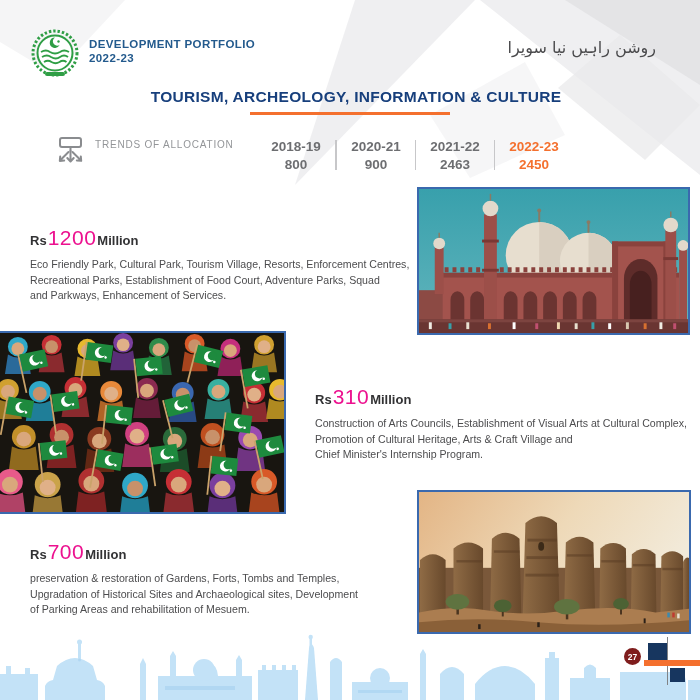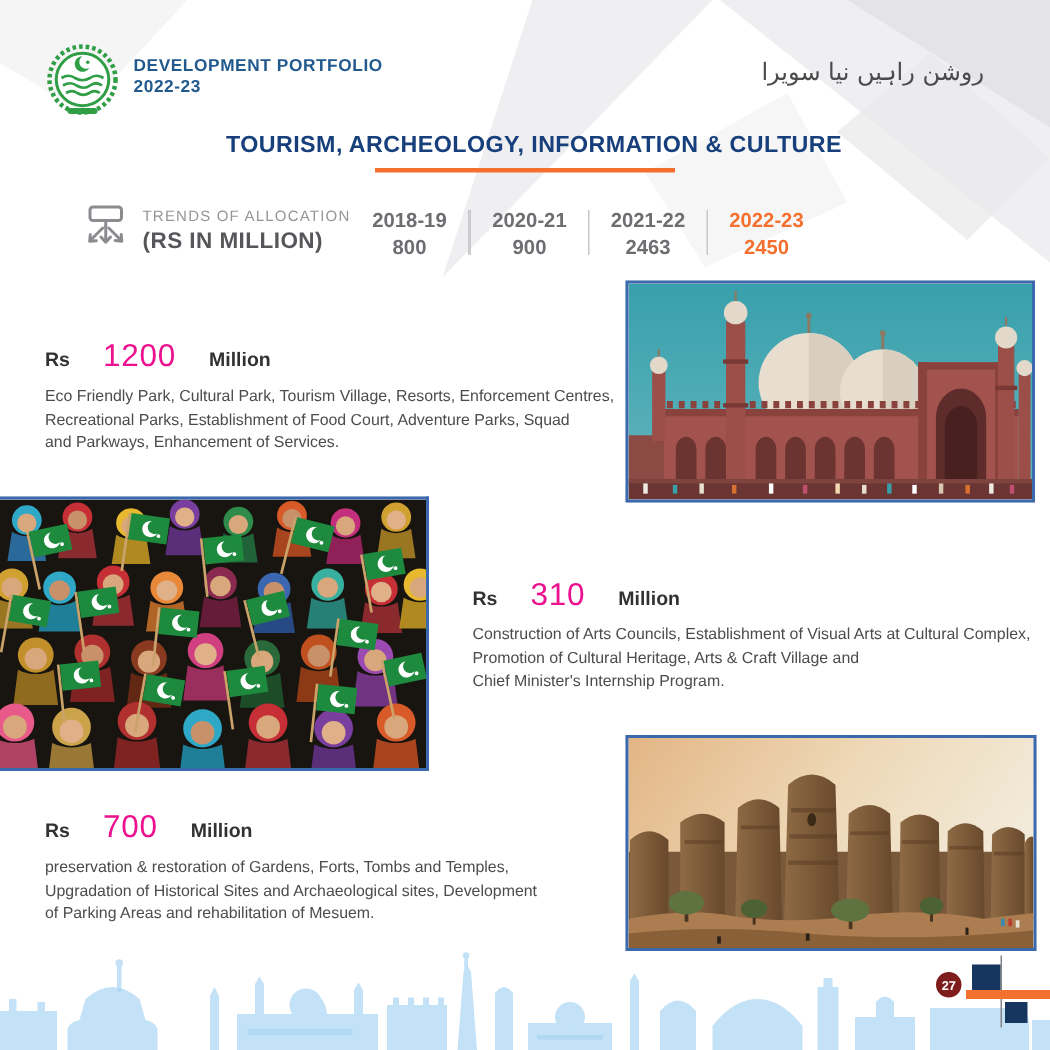--- a/index.html
+++ b/index.html
@@ -19,38 +19,38 @@
   
   .page-title { position:absolute; top:88px; left:0; width:700px; text-align:center;
     color:#173f7c; font-size:15.5px; font-weight:bold; letter-spacing:.3px;padding-left:12px; }
   .title-underline { position:absolute; top:112px; left:250px; width:200px; height:3px; background:#f4702e; }
 
   
   .trends-icon { position:absolute; left:52px; top:136px; width:36px; height:34px; }
   .trends-label { position:absolute; left:95px; top:139px; }
   .trends-label .l1 { color:#939598; font-size:10px; letter-spacing:.8px; }
   .trends-label .l2 { color:#56575a; font-size:15px; font-weight:bold; letter-spacing:.3px; margin-top:2px; }
-  .years { position:absolute; left:234px; top:136px; display:flex; align-items:stretch; }
+  .years { position:absolute; left:257px; top:136px; display:flex; align-items:stretch; }
   .year-col { width:78px; text-align:center; color:#6d6e71; font-weight:bold; font-size:13.5px; line-height:18px; padding-top:2px; }
   .year-col.current { color:#f4702e; }
   .year-divider { width:1px; background:#c7c7c9; margin:4px 0; }
 
   
   .photo { position:absolute; border:2px solid #3a69ae; overflow:hidden; background:#ddd; }
   .photo svg { display:block; }
   .photo-mosque { left:417px; top:187px; width:273px; height:148px; }
   .photo-crowd  { left:0px;   top:331px; width:286px; height:183px; border-left:none; }
   .photo-fort   { left:417px; top:490px; width:274px; height:144px; }
 
   
   .alloc { position:absolute; }
   .alloc-1 { left:30px; top:226px; width:380px; }
   .alloc-2 { left:315px; top:385px; width:382px; }
   .alloc-3 { left:30px; top:540px; width:380px; }
-  .alloc-head { display:flex; align-items:baseline; gap:22px; }
+  .alloc-head { display:flex; align-items:baseline; gap:1px; }
   .alloc-head .cur  { font-size:13px; font-weight:bold; color:#323234; }
   .alloc-head .amt  { font-size:21px; color:#ec118f; font-weight:500; letter-spacing:.5px; }
   .alloc-head .unit { font-size:13px; font-weight:bold; color:#323234; }
   .alloc-desc { margin-top:7px; font-size:10.6px; line-height:15.5px; color:#4c4c4e; white-space:pre-line; }
 
   
   .skyline { position:absolute; left:0; bottom:0; width:700px; height:66px; pointer-events:none; }
   .page-badge { position:absolute; left:624px; top:648px; width:17px; height:17px; border-radius:50%;
     background:#7f1d1d; color:#fff; font-size:8.5px; font-weight:bold; display:flex; align-items:center; justify-content:center; }
   .corner-vline { position:absolute; left:667px; top:637px; width:1px; height:48px; background:#818385; }
@@ -93,21 +93,20 @@
 
   <svg class="trends-icon" viewBox="0 0 36 34" fill="none" stroke="#8a8c8f" stroke-width="2" stroke-linecap="round" stroke-linejoin="round">
     <rect x="8" y="2" width="21" height="9" rx="2"></rect>
     <path d="M18.5 11 v4"></path>
     <path d="M18.5 15 v10 M15.3 22 l3.2 3.5 3.2-3.5"></path>
     <path d="M16.5 16 L8 24.5 M8.2 20.5 l-0.4 4.4 4.4-0.4"></path>
     <path d="M20.5 16 L29 24.5 M24.8 24.4 l4.4 0.4 -0.4-4.4"></path>
   </svg>
   <div class="trends-label">
     <div class="l1">TRENDS OF ALLOCATION</div>
-    <div class="l2">(RS IN MILLION)</div>
   </div>
   <div class="years">
     <div class="year-col">
       <div>2018-19</div>
       <div>800</div>
     </div>
     <div class="year-divider"></div>
     <div class="year-divider"></div>
     <div class="year-col">
       <div>2020-21</div>

